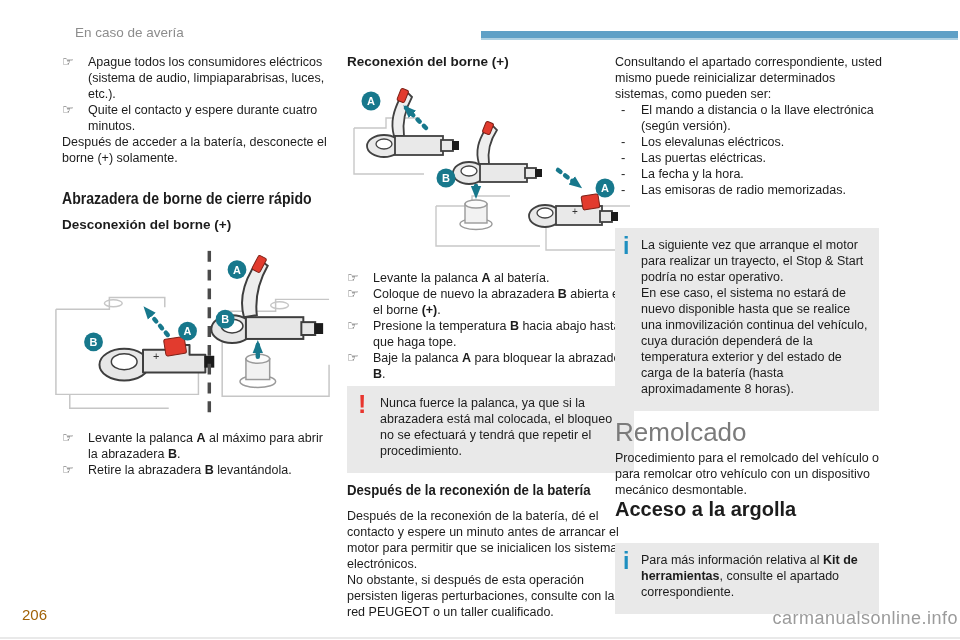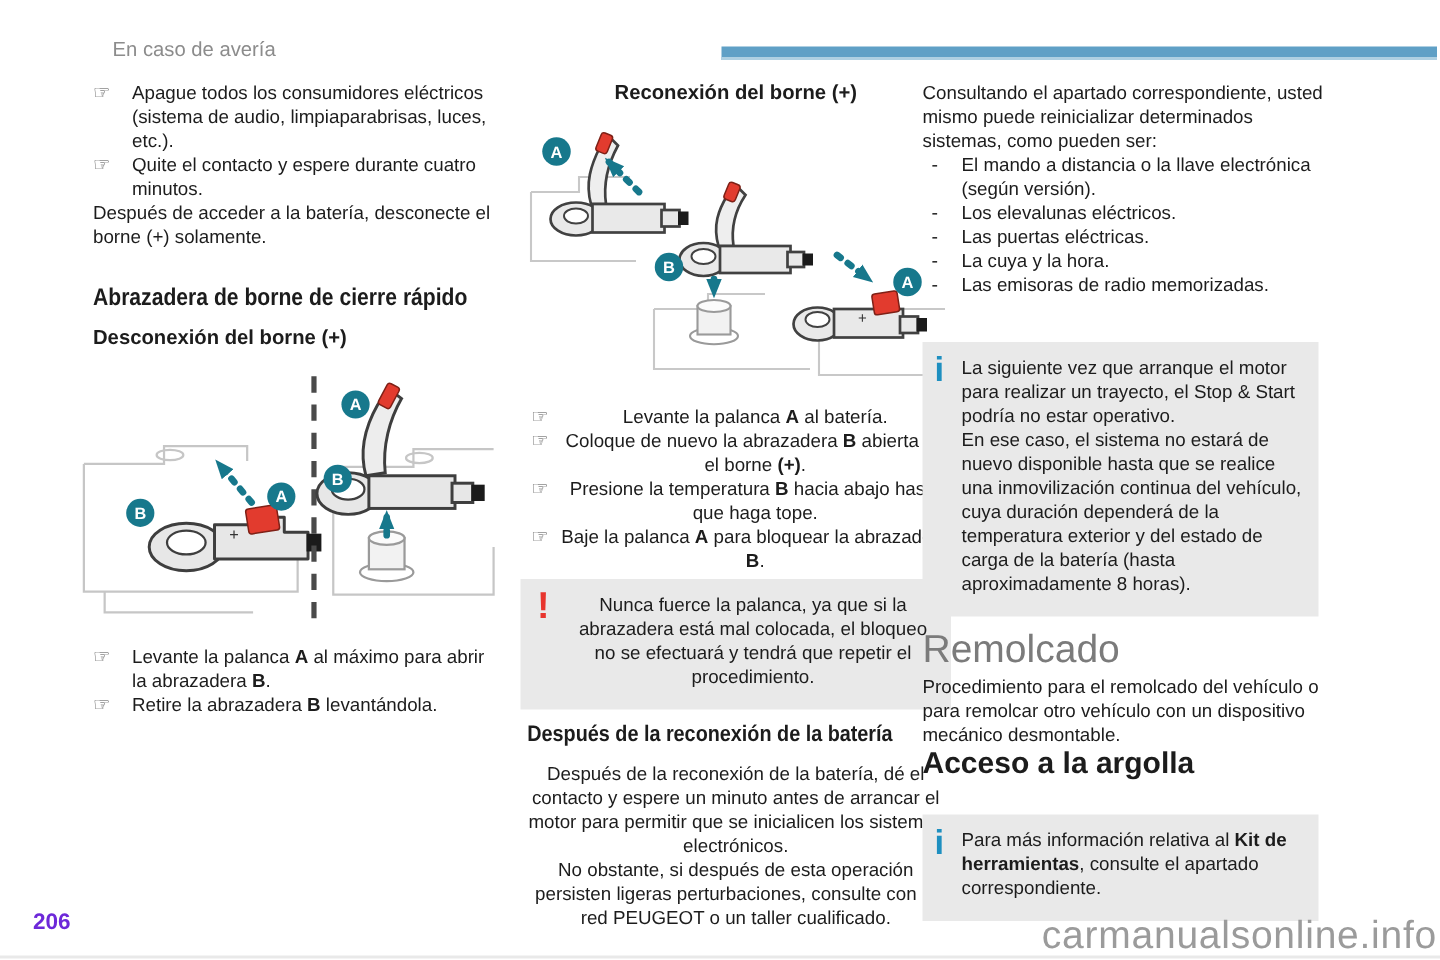--- a/index.html
+++ b/index.html
@@ -2,26 +2,26 @@
 <html><head>
 <meta charset="utf-8">
 <style>
   html,body{margin:0;padding:0;background:#ffffff;}
   .page{position:relative;width:960px;height:640px;background:#ffffff;overflow:hidden;
         font-family:"Liberation Sans",sans-serif;color:#1c1c1c;padding-left:14px;}
   .runhead{position:absolute;left:75px;top:25px;font-size:13.5px;color:#8c8c8c;}
   .headbar{position:absolute;left:481px;top:31px;width:477px;height:7px;
            background:#5fa0c6;border-bottom:2px solid #aed0e2;}
   .bottom-rule{position:absolute;left:0;top:637px;width:960px;height:2px;background:#e9e9e9;}
-  .pagenum{position:absolute;left:22px;top:606px;font-size:15px;font-weight:bold;color:#6d28d9;}
-  .watermark{position:absolute;right:16px;top:608px;font-size:26px;color:#9b9b9b;letter-spacing:.5px;}
+  .pagenum{position:absolute;left:22px;top:606px;font-size:15px;font-weight:normal;color:#a16207;}
+  .watermark{position:absolute;right:16px;top:608px;font-size:18px;color:#9b9b9b;letter-spacing:.5px;}
 
   .col{position:absolute;top:52px;font-size:12.5px;line-height:16px;}
   #col-left{left:62px;width:273px;}
-  #col-mid{left:347px;width:287px;text-align:center;}
+  #col-mid{left:347px;width:287px;}
   #col-right{left:615px;width:275px;}
 
   .li{display:flex;}
   .li .marker{flex:0 0 26px;color:#4a4a4a;font-size:13px;}
   .dashlist .li .marker{flex:0 0 20px;padding-left:6px;color:#1c1c1c;}
   .litext{flex:1 1 auto;}
 
   .h2{font-size:16px;font-weight:bold;line-height:18px;white-space:nowrap;
       transform:scaleX(.88);transform-origin:0 50%;}
   .h2.mid{font-size:15px;}
@@ -266,21 +266,21 @@
         <div class="li">
           <span class="marker">-</span>
           <span class="litext"><span>Los elevalunas eléctricos.</span></span>
         </div>
         <div class="li">
           <span class="marker">-</span>
           <span class="litext"><span>Las puertas eléctricas.</span></span>
         </div>
         <div class="li">
           <span class="marker">-</span>
-          <span class="litext"><span>La cuya y la hora.</span></span>
+          <span class="litext"><span>La fecha y la hora.</span></span>
         </div>
         <div class="li">
           <span class="marker">-</span>
           <span class="litext"><span>Las emisoras de radio memorizadas.</span></span>
         </div>
       </div>
 
     <div class="box mt30">
       <span class="boxicon info">i</span>
       <div>

